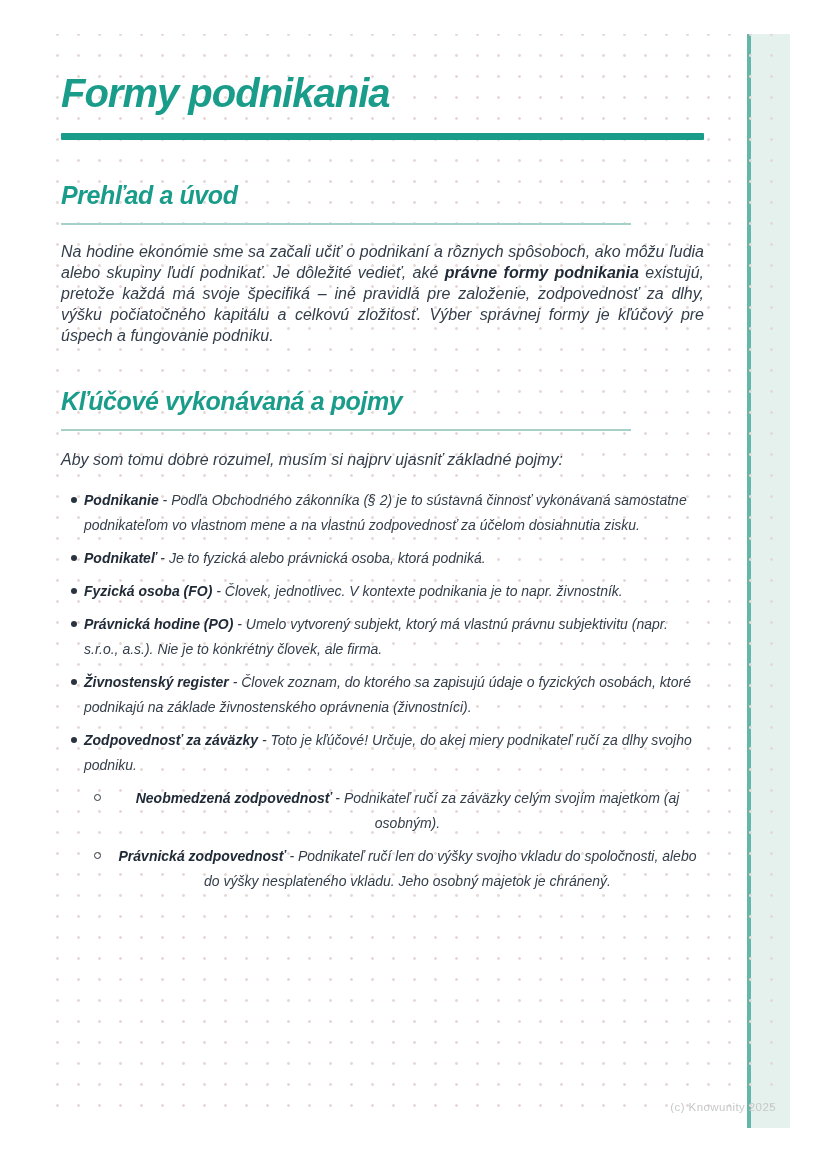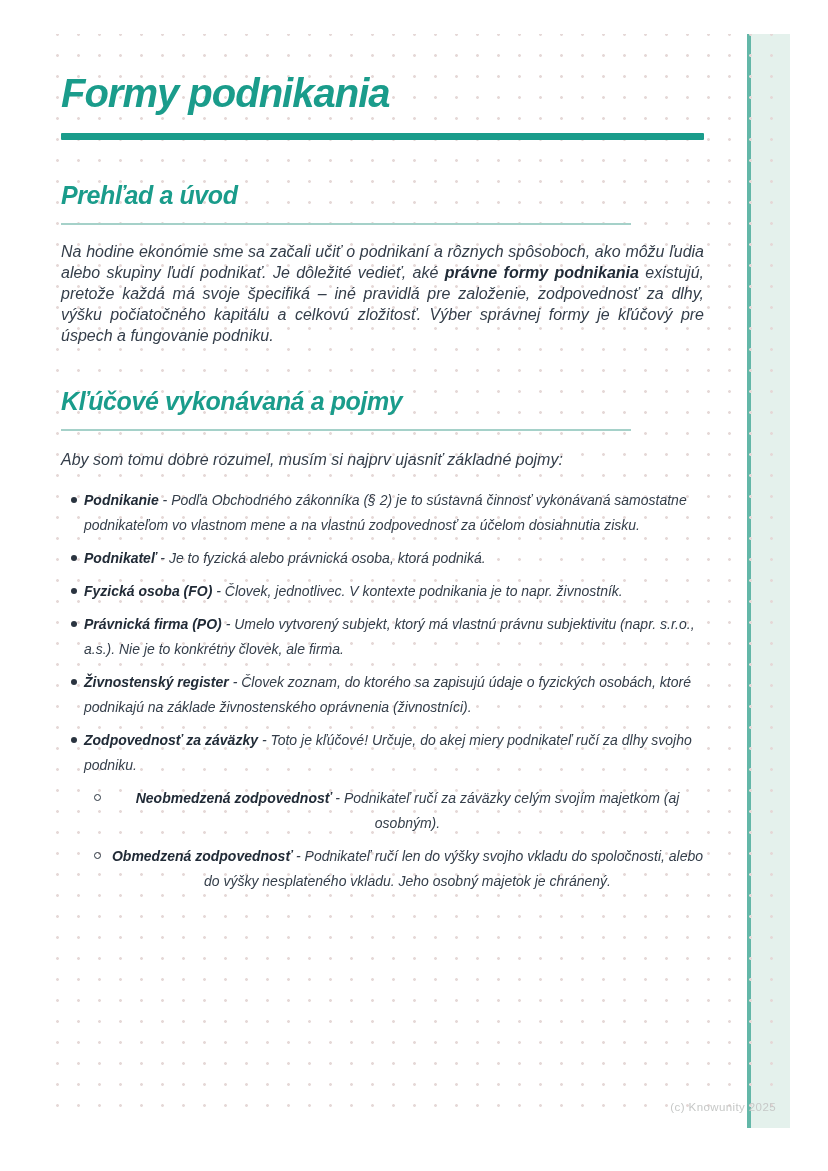--- a/index.html
+++ b/index.html
@@ -183,21 +183,21 @@
     </li>
 
     <li class="def-item">
       <span class="bullet dot"></span>
       <span class="def-text"><b>Fyzická osoba (FO)</b>
         <span>- Človek, jednotlivec. V kontexte podnikania je to napr. živnostník.</span></span>
     </li>
 
     <li class="def-item">
       <span class="bullet dot"></span>
-      <span class="def-text"><b>Právnická firma (PO)</b>
+      <span class="def-text"><b>Právnická hodine (PO)</b>
         <span>- Umelo vytvorený subjekt, ktorý má vlastnú právnu subjektivitu (napr. s.r.o., a.s.). Nie je to konkrétny človek, ale firma.</span></span>
     </li>
 
 
     <li class="def-item">
       <span class="bullet dot"></span>
       <span class="def-text"><b>Živnostenský register</b>
         <span>- Človek zoznam, do ktorého sa zapisujú údaje o fyzických osobách, ktoré podnikajú na základe živnostenského oprávnenia (živnostníci).</span></span>
     </li>
 
@@ -207,21 +207,21 @@
         <span>- Toto je kľúčové! Určuje, do akej miery podnikateľ ručí za dlhy svojho podniku.</span></span>
 
       <ul class="sub-list">
         <li class="def-item">
           <span class="bullet circle"></span>
           <span class="def-text"><b>Neobmedzená zodpovednosť</b>
             <span>- Podnikateľ ručí za záväzky celým svojím majetkom (aj osobným).</span></span>
         </li>
         <li class="def-item">
           <span class="bullet circle"></span>
-          <span class="def-text"><b>Obmedzená zodpovednosť</b>
+          <span class="def-text"><b>Právnická zodpovednosť</b>
             <span>- Podnikateľ ručí len do výšky svojho vkladu do spoločnosti, alebo do výšky nesplateného vkladu. Jeho osobný majetok je chránený.</span></span>
         </li>
       </ul>
     </li>
 
   </ul>
 </div>
 
 <div class="page-footer">(c) Knowunity 2025</div>
 

